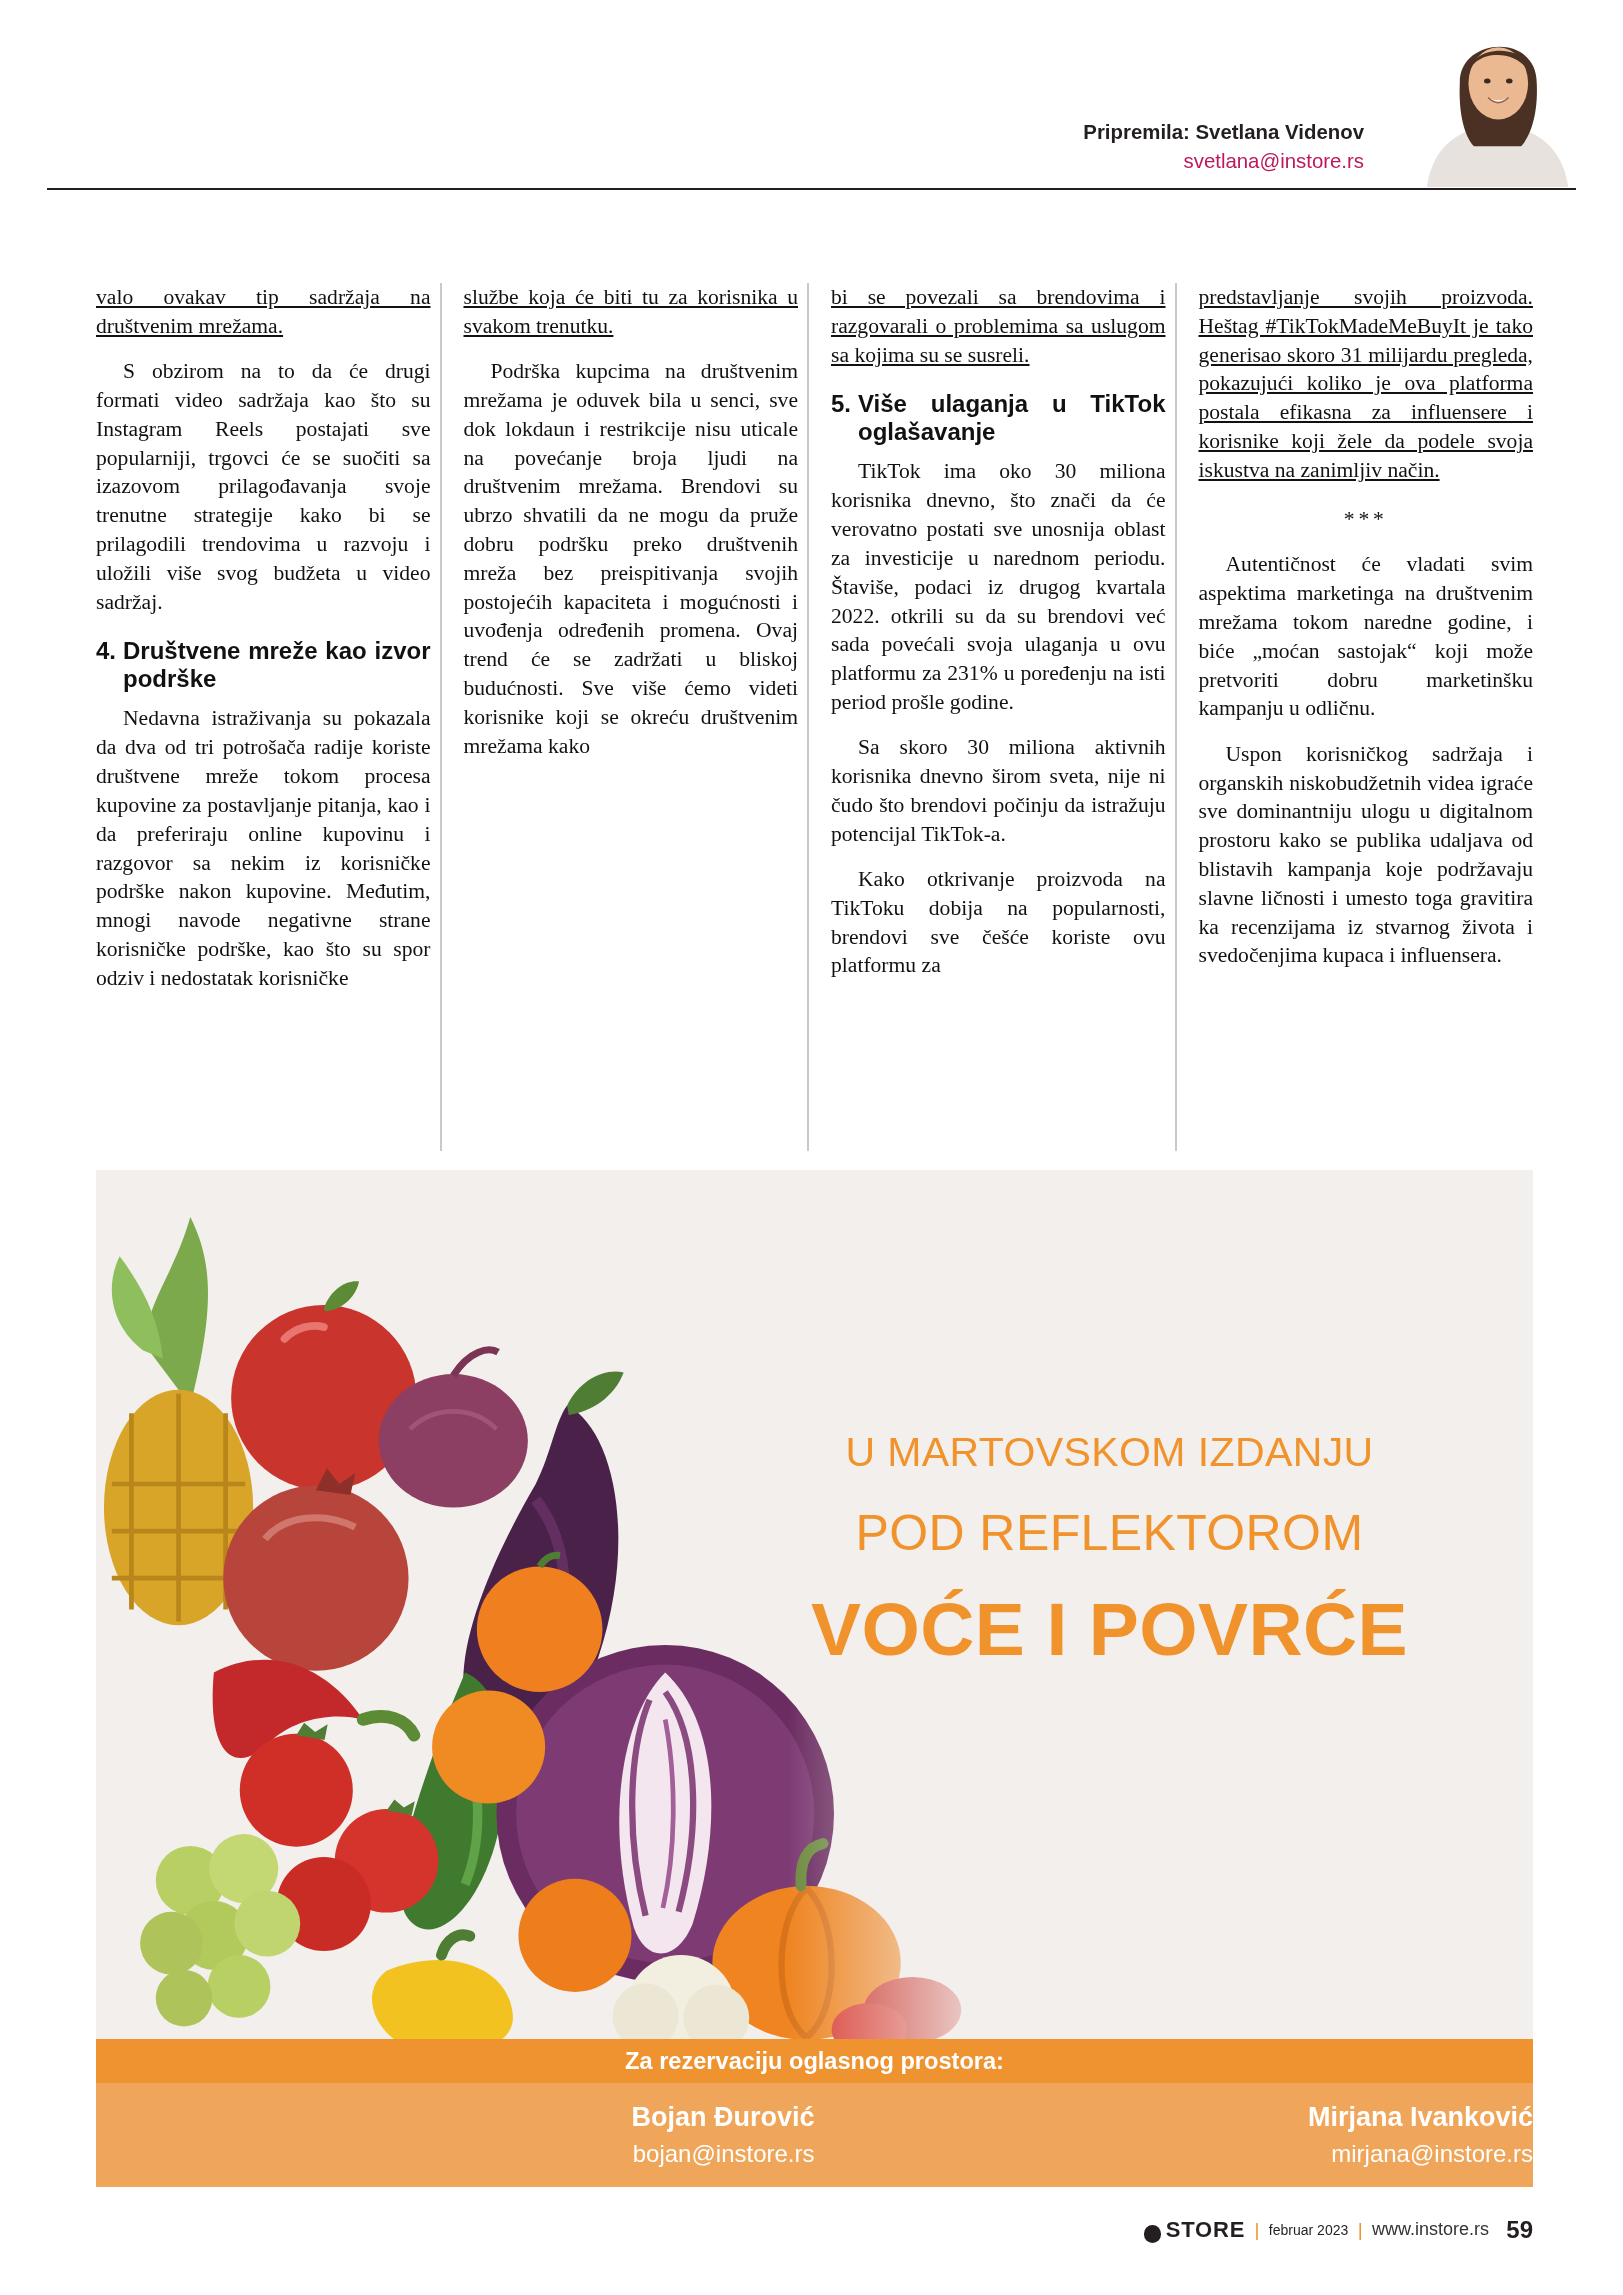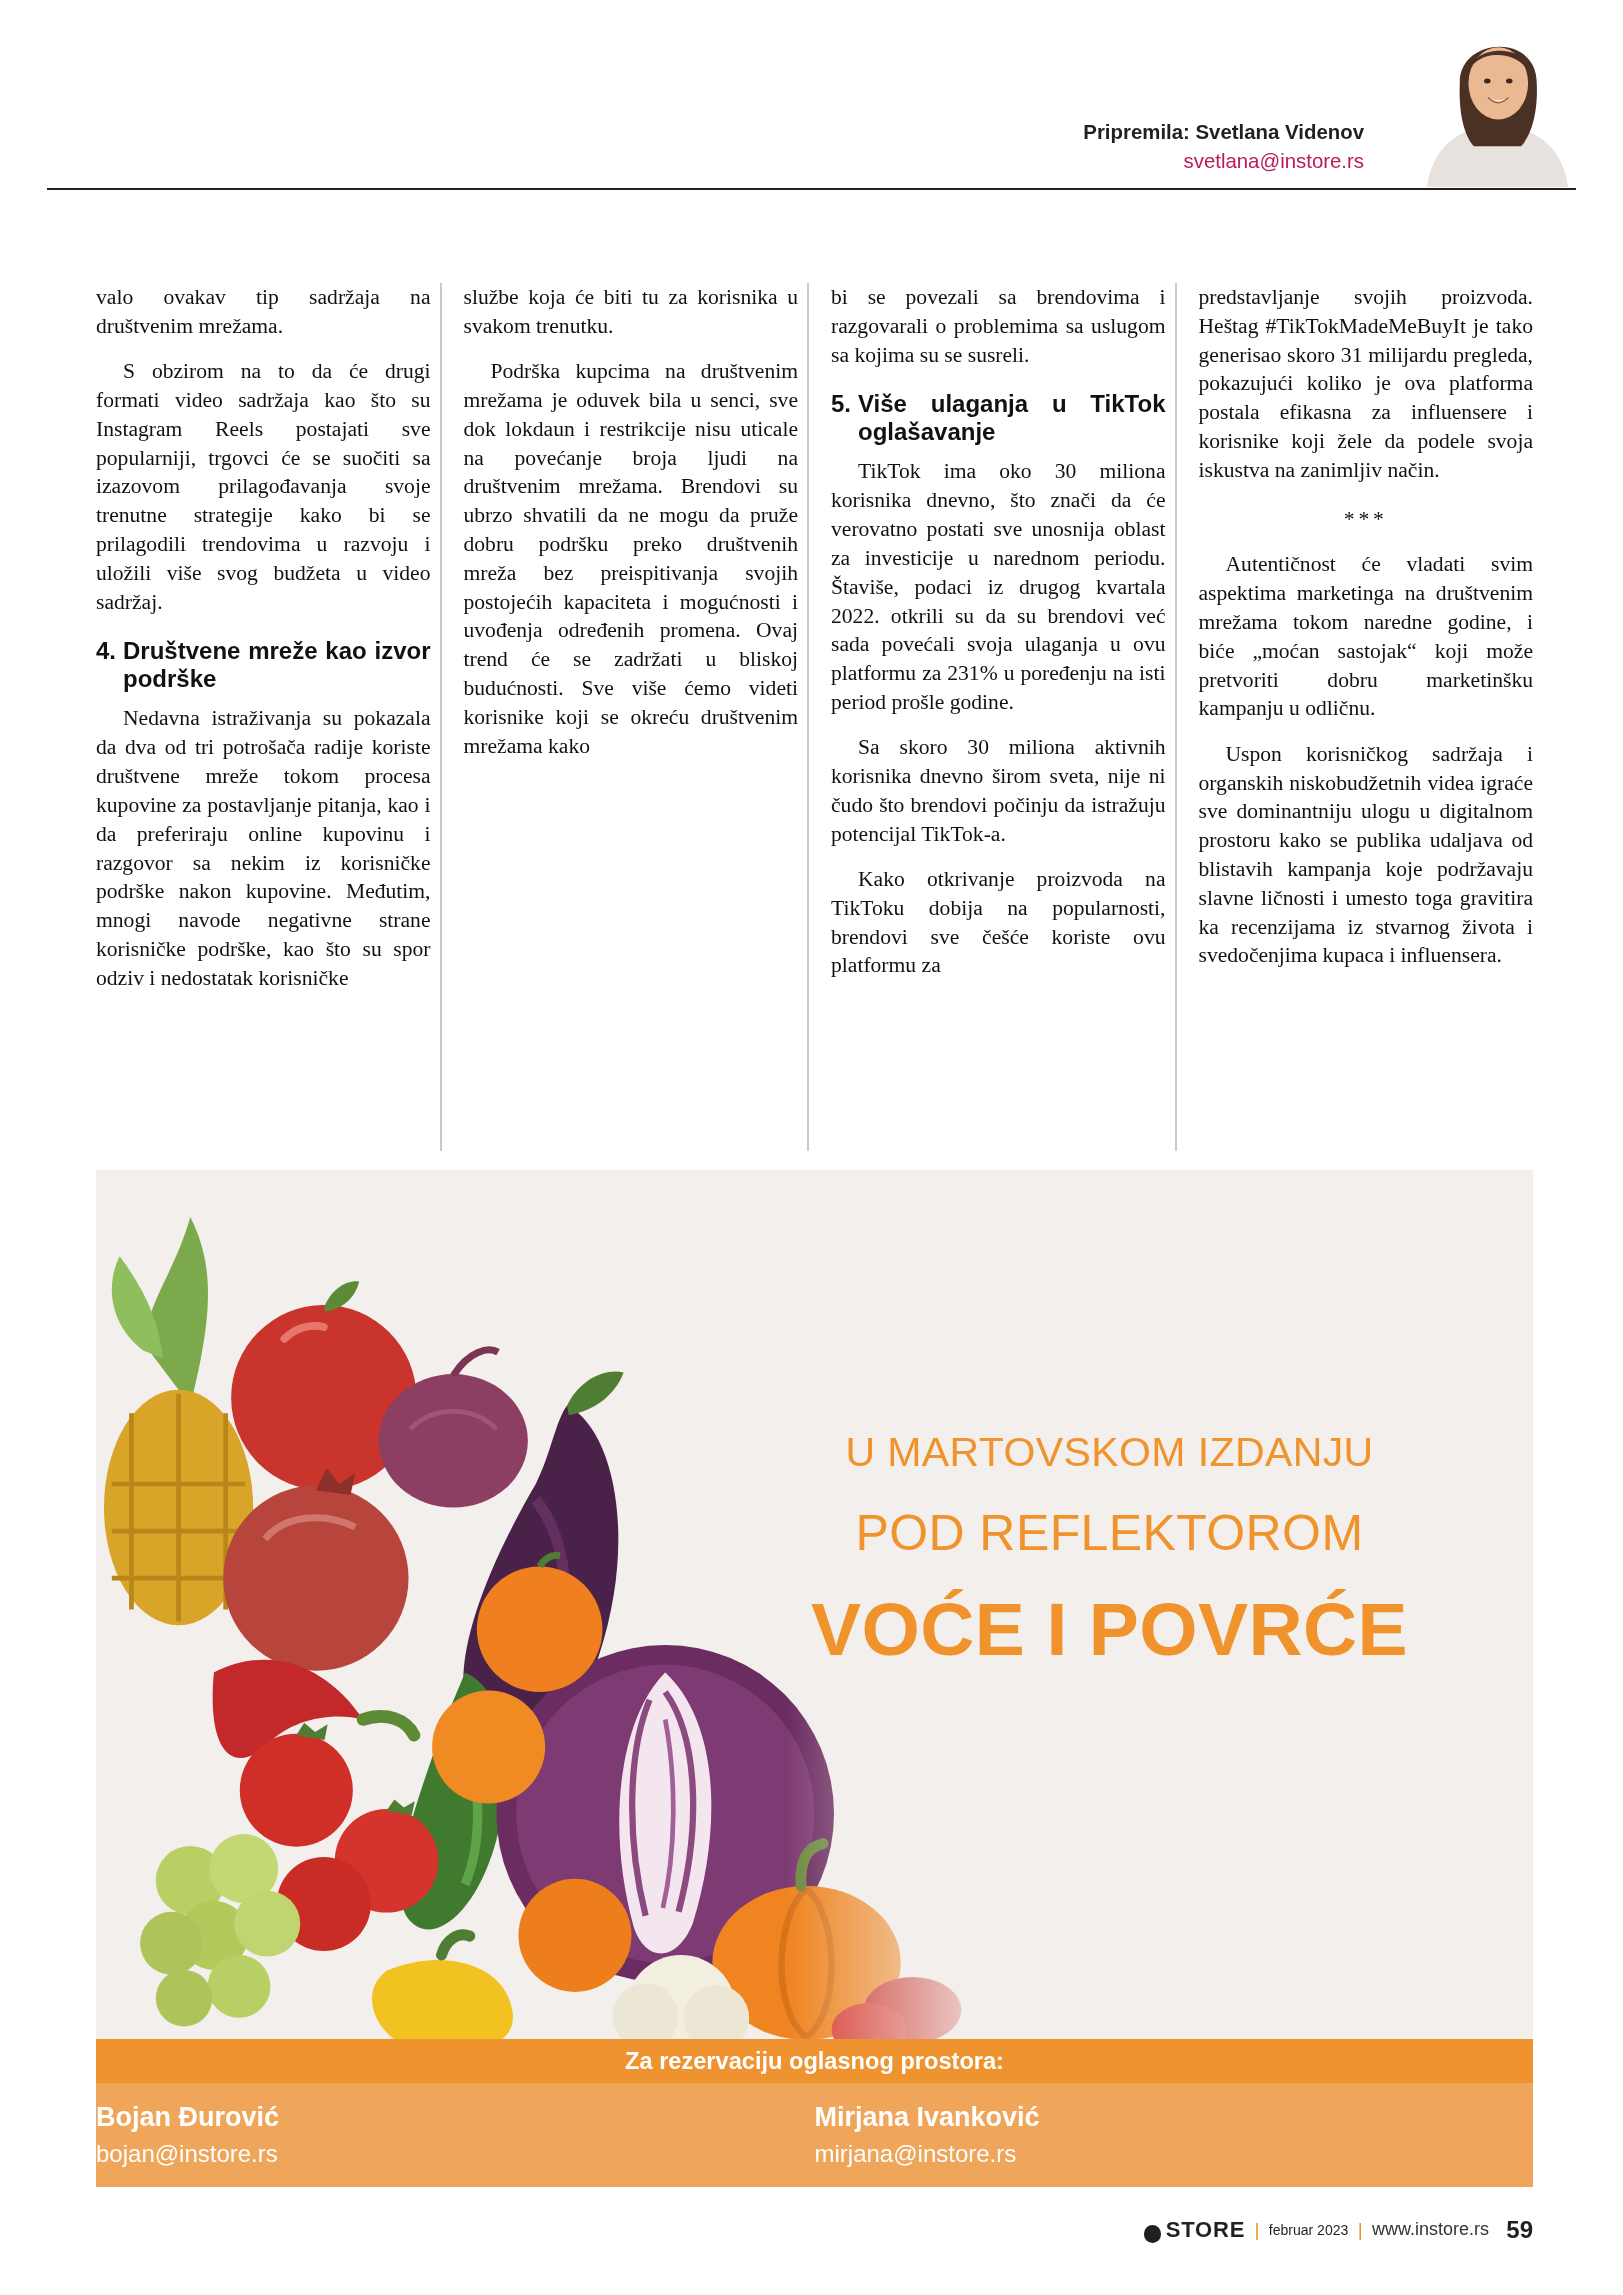--- a/index.html
+++ b/index.html
@@ -74,21 +74,21 @@
     margin-right: 33px;
     font-size: 21.6px;
     line-height: 1.335;
     text-align: justify;
     text-justify: inter-word;
     hyphens: auto;
     color: #111;
   }
   .col:last-child { margin-right: 0; }
   .col p { margin: 0 0 0 0; text-indent: 27px; }
-  .col p.noindent { text-indent: 0; }
+  .col p.noindent { text-indent: 0; text-decoration: underline; }
   .col p + p { margin-top: 16.5px; }
   .col .stars {
     text-align: center;
     text-indent: 0;
     letter-spacing: 3.9px;
     margin-top: 20.4px;
   }
   .col-rule {
     position: absolute;
     top: 283px;
@@ -177,21 +177,21 @@
   }
   .ad-contacts {
     width: 100%;
     height: 104px;
     background: #f0a65a;
     display: flex;
     align-items: center;
   }
   .contact {
     flex: 1 1 0;
-    text-align: left;
+    text-align: right;
     font-family: "Liberation Sans", sans-serif;
     color: #fff;
   }
   .contact .name {
     font-weight: bold;
     font-size: 27px;
     display: block;
     margin-bottom: 6.3px;
   }
   .contact .mail {

